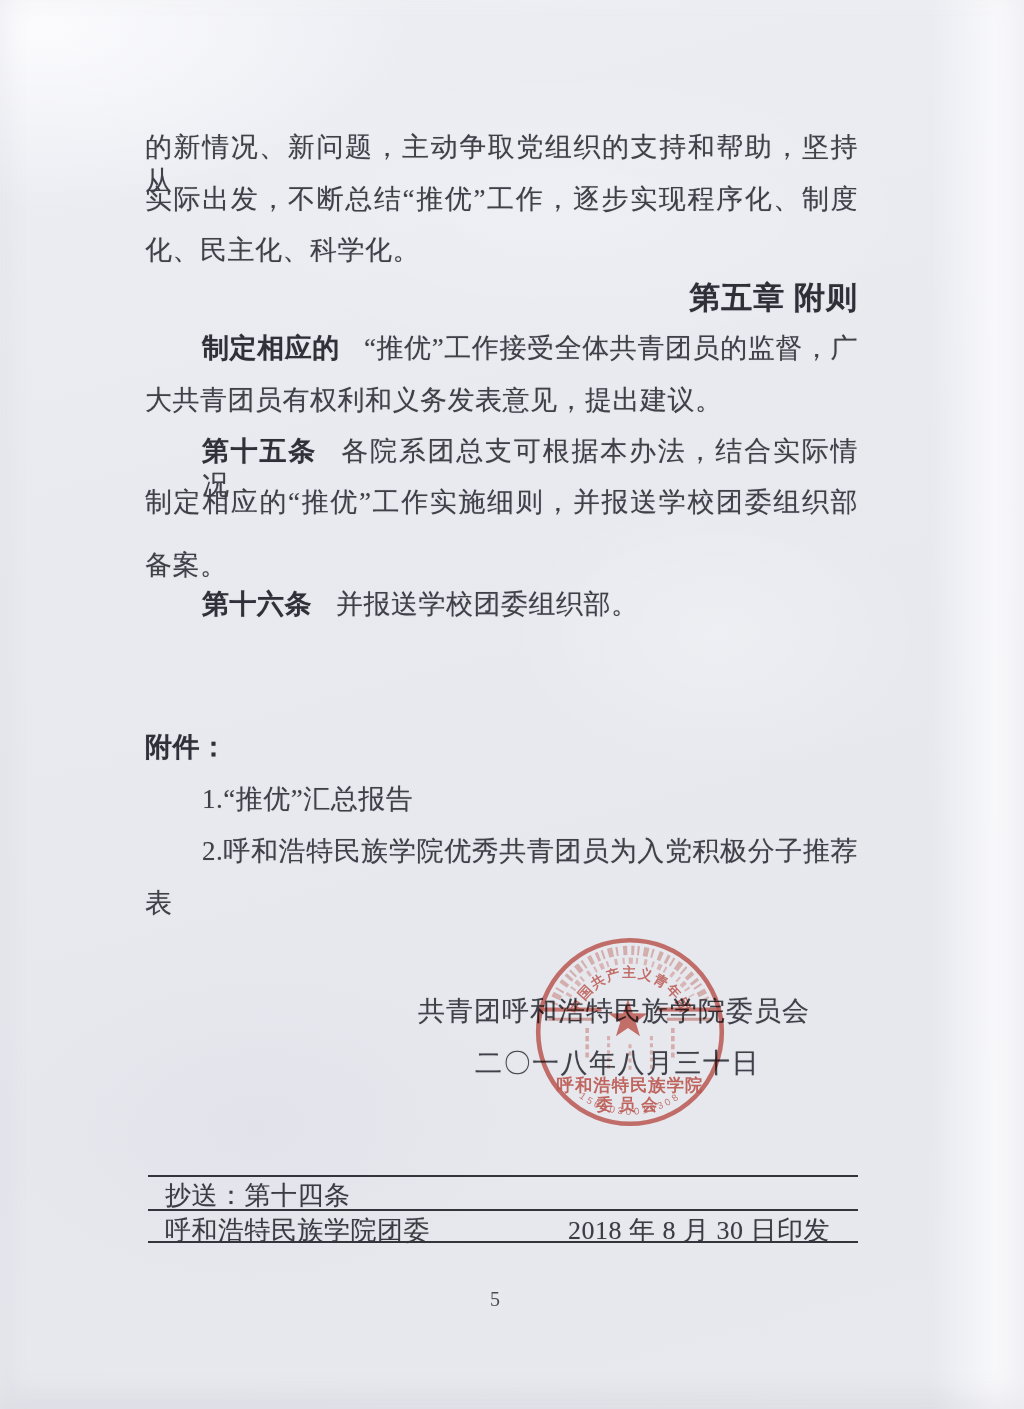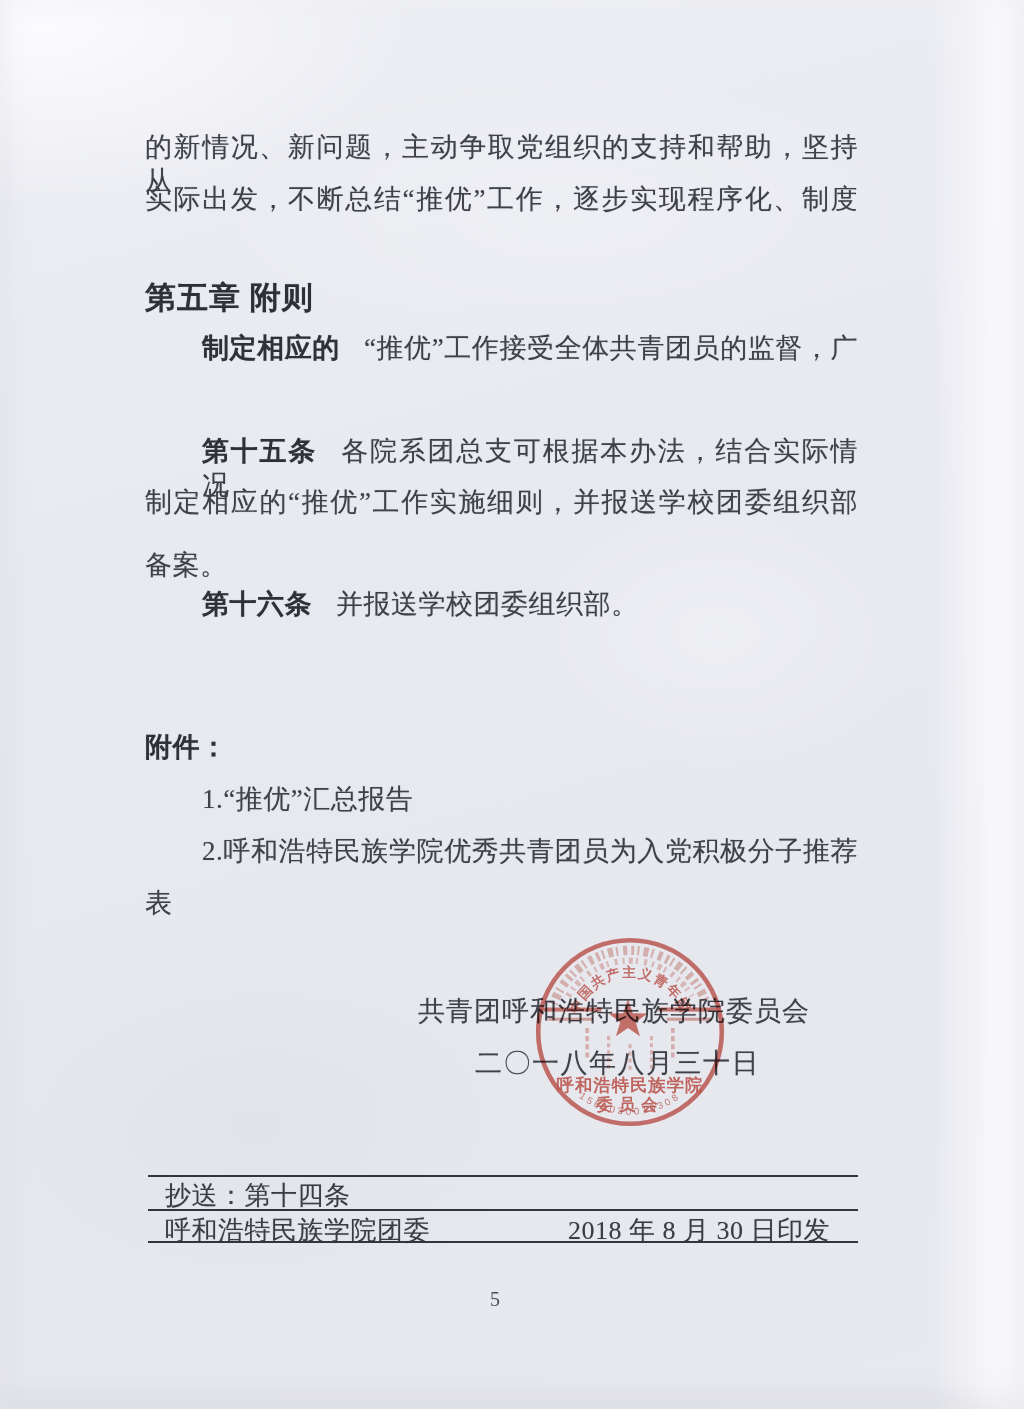--- a/index.html
+++ b/index.html
@@ -31,21 +31,21 @@
     color:#3f4048;
     text-shadow:0 0 1px rgba(70,72,82,0.35);
     white-space:nowrap;
   }
   .j{white-space:normal;text-align:justify;text-align-last:justify;}
   .ind{padding-left:57px;width:656px;}
   .b{font-weight:bold;color:#2f3038;}
   .num{font-weight:bold;color:#2f3038;margin-right:24px;}
   .heading{
     position:absolute;left:145px;width:713px;top:280px;
-    text-align:left;font-weight:bold;font-size:31px;line-height:36px;
+    text-align:right;font-weight:bold;font-size:31px;line-height:36px;
     color:#2e2f37;letter-spacing:1px;
     text-shadow:0 0 1px rgba(50,52,62,0.4);
   }
   .sig{
     position:absolute;font-size:27px;line-height:34px;color:#3f4048;
     letter-spacing:1px;white-space:nowrap;
     text-shadow:0 0 1px rgba(70,72,82,0.35);
   }
   .rule{position:absolute;left:148px;width:710px;height:2px;background:#34353c;}
   .foot{
@@ -62,26 +62,28 @@
     mix-blend-mode:multiply;opacity:0.88;
   }
 </style>
 </head>
 <body>
 
 <div class="page">
 
   <div class="line j" style="top:130px">的新情况、新问题，主动争取党组织的支持和帮助，坚持从</div>
   <div class="line j" style="top:182px">实际出发，不断总结“推优”工作，逐步实现程序化、制度</div>
+  <div class="line" style="top:233px">化、民主化、科学化。</div>
 
   <div class="heading">第五章 附则</div>
 
   <div class="line j ind" style="top:331px">
     <span class="num">制定相应的</span><span>“推优”工作接受全体共青团员的监督，广</span>
   </div>
+  <div class="line" style="top:383px">大共青团员有权利和义务发表意见，提出建议。</div>
 
   <div class="line j ind" style="top:434px">
     <span class="num">第十五条</span><span>各院系团总支可根据本办法，结合实际情况</span>
   </div>
   <div class="line j" style="top:485px">制定相应的“推优”工作实施细则，并报送学校团委组织部</div>
   <div class="line" style="top:548px">备案。</div>
 
   <div class="line ind" style="top:587px">
     <span class="num">第十六条</span><span>并报送学校团委组织部。</span>
   </div>

